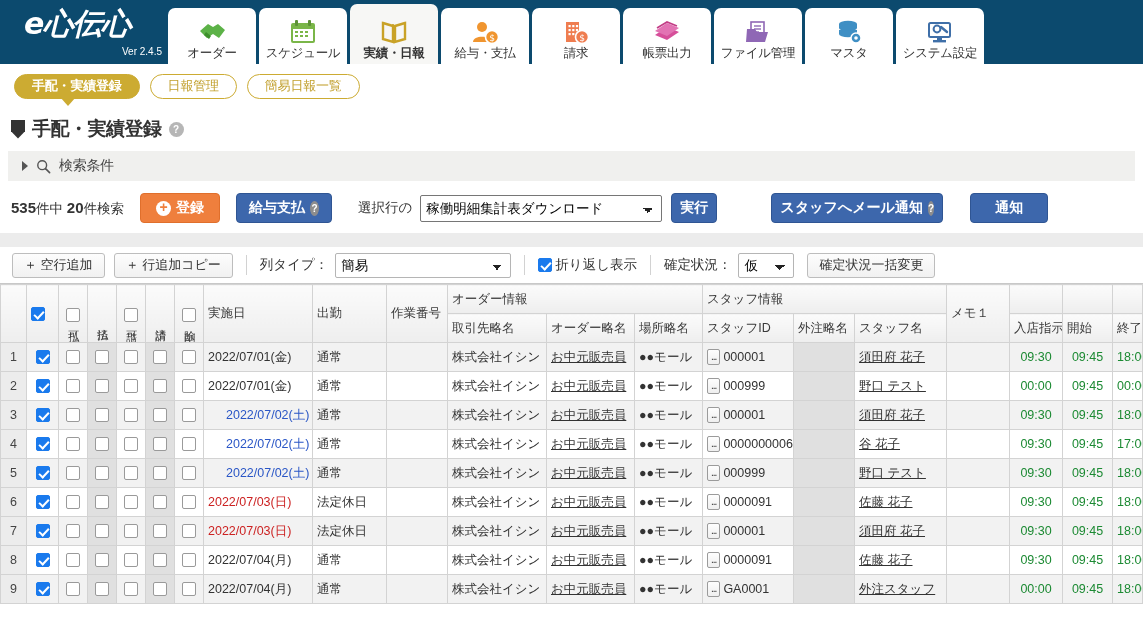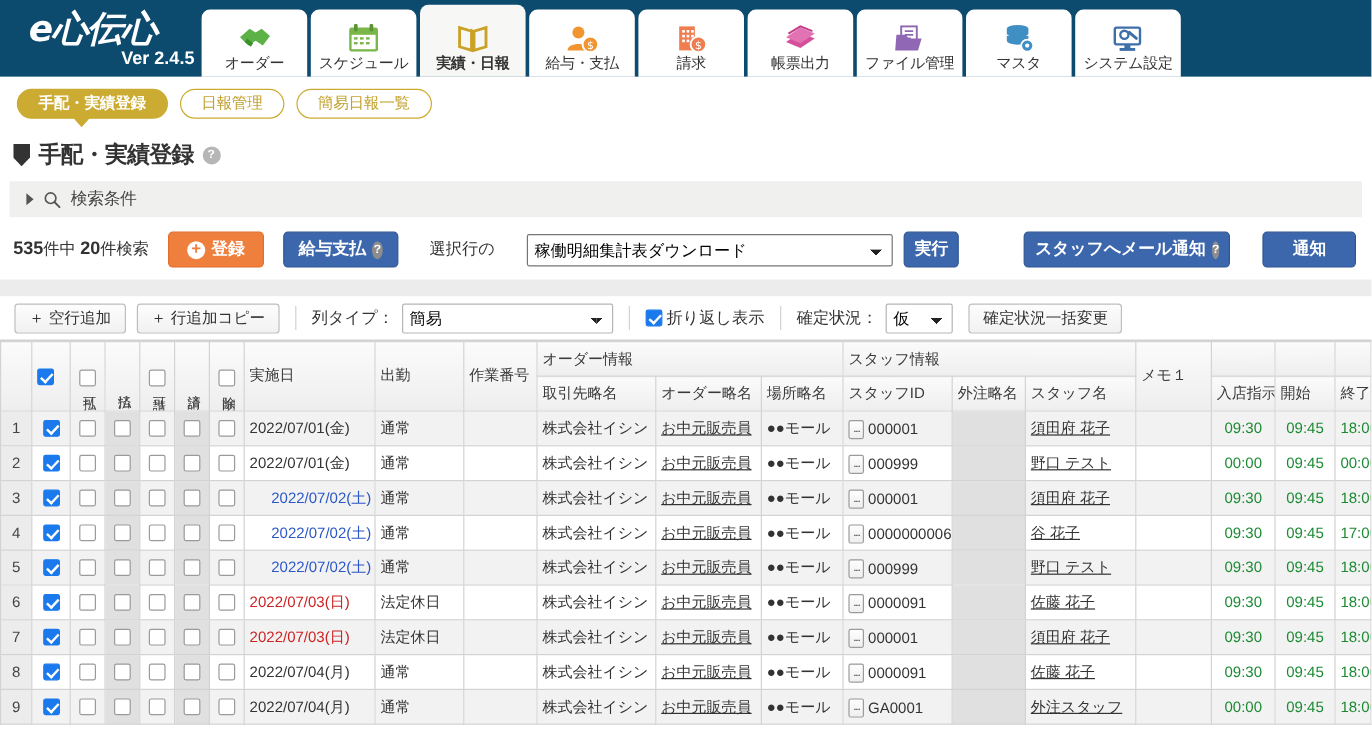--- a/index.html
+++ b/index.html
@@ -32,21 +32,21 @@
   .logo-mark {
     position: absolute; left: 4px; top: 4px;
     font-size: 30px; font-weight: bold; font-style: italic;
     letter-spacing: -1px;
     color: #ffffff;
     font-family: "DejaVu Sans", sans-serif;
     white-space: nowrap;
   }
   .logo-ver {
     position: absolute; right: 6px; bottom: 7px;
-    font-size: 15px; color: #fff; font-weight: bold;
+    font-size: 10px; color: #fff; font-weight: normal;
   }
   .navtabs { display: flex; align-items: flex-end; gap: 3px; height: 64px; }
   .navtab {
     width: 88px; height: 56px;
     background: #ffffff;
     border-radius: 7px 7px 0 0;
     display: flex; flex-direction: column;
     align-items: center; justify-content: flex-end;
     padding-bottom: 3px;
     cursor: pointer;
@@ -145,21 +145,21 @@
     font-weight: bold; line-height: 13px; text-align: center;
     flex: 0 0 15px;
   }
   .btn-blue {
     background: #3d67ac; color: #fff; border-color: #2f5593;
     font-weight: bold;
   }
   .btn-kyuyo { margin-left: 16px; width: 96px; }
   .select-label { margin-left: 26px; font-size: 13.5px; color: #333; }
   .sel {
-    margin-left: 27px; height: 27px; width: 305px;
+    margin-left: 8px; height: 27px; width: 242px;
     border: 1px solid #767676; border-radius: 2px;
     background: #fff; font-size: 13.5px; color: #000;
     padding: 0 22px 0 5px;
     font-family: "Liberation Sans", sans-serif;
     appearance: none;
     background-image:
       linear-gradient(45deg, transparent 50%, #222 50%),
       linear-gradient(135deg, #222 50%, transparent 50%);
     background-position: calc(100% - 13px) 12px, calc(100% - 8px) 12px;
     background-size: 5px 5px, 5px 5px;

